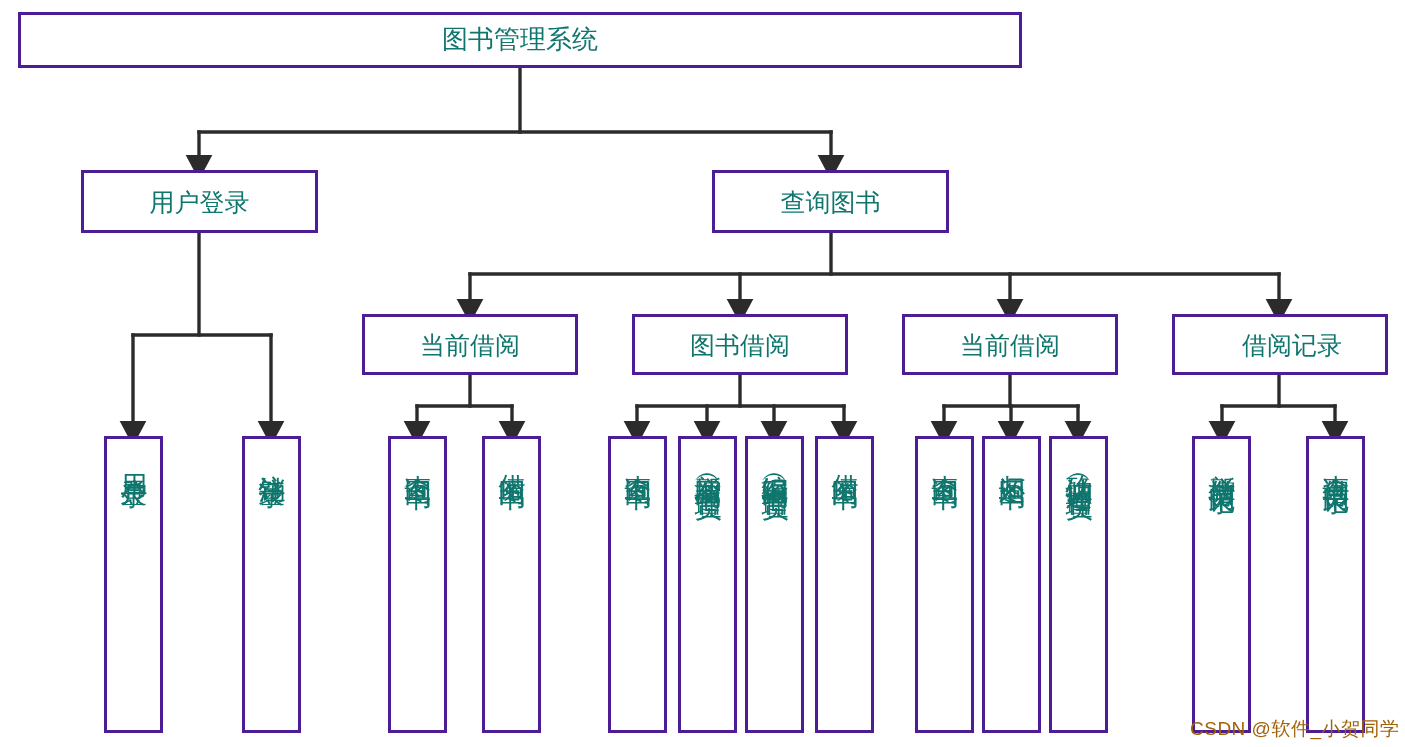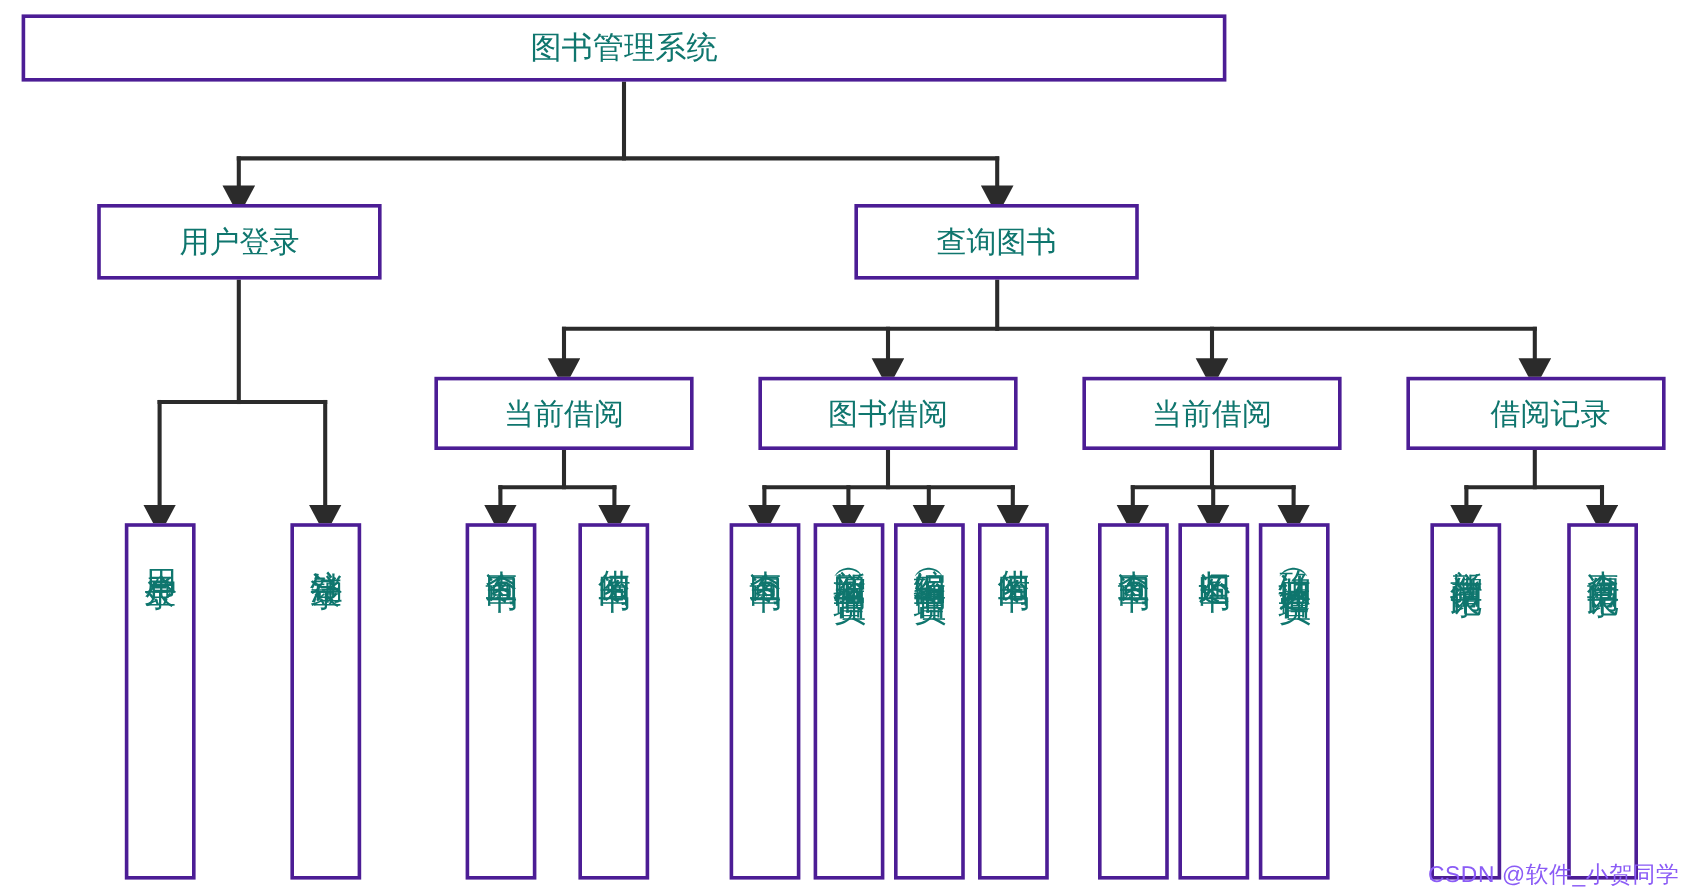--- a/index.html
+++ b/index.html
@@ -34,21 +34,21 @@
     writing-mode:vertical-rl;
     text-orientation:upright;
     font-size:27px;
     letter-spacing:3px;
     line-height:1;
     white-space:normal;
   }
   .watermark{
     position:absolute;
     font-size:19px;
-    color:#8b5cf6;
+    color:#a16207;
     letter-spacing:0.5px;
     white-space:nowrap;
     font-family:"Liberation Sans","DejaVu Sans",sans-serif;
   }
 </style>
 </head>
 <body>
 
 <div id="stage">
 

